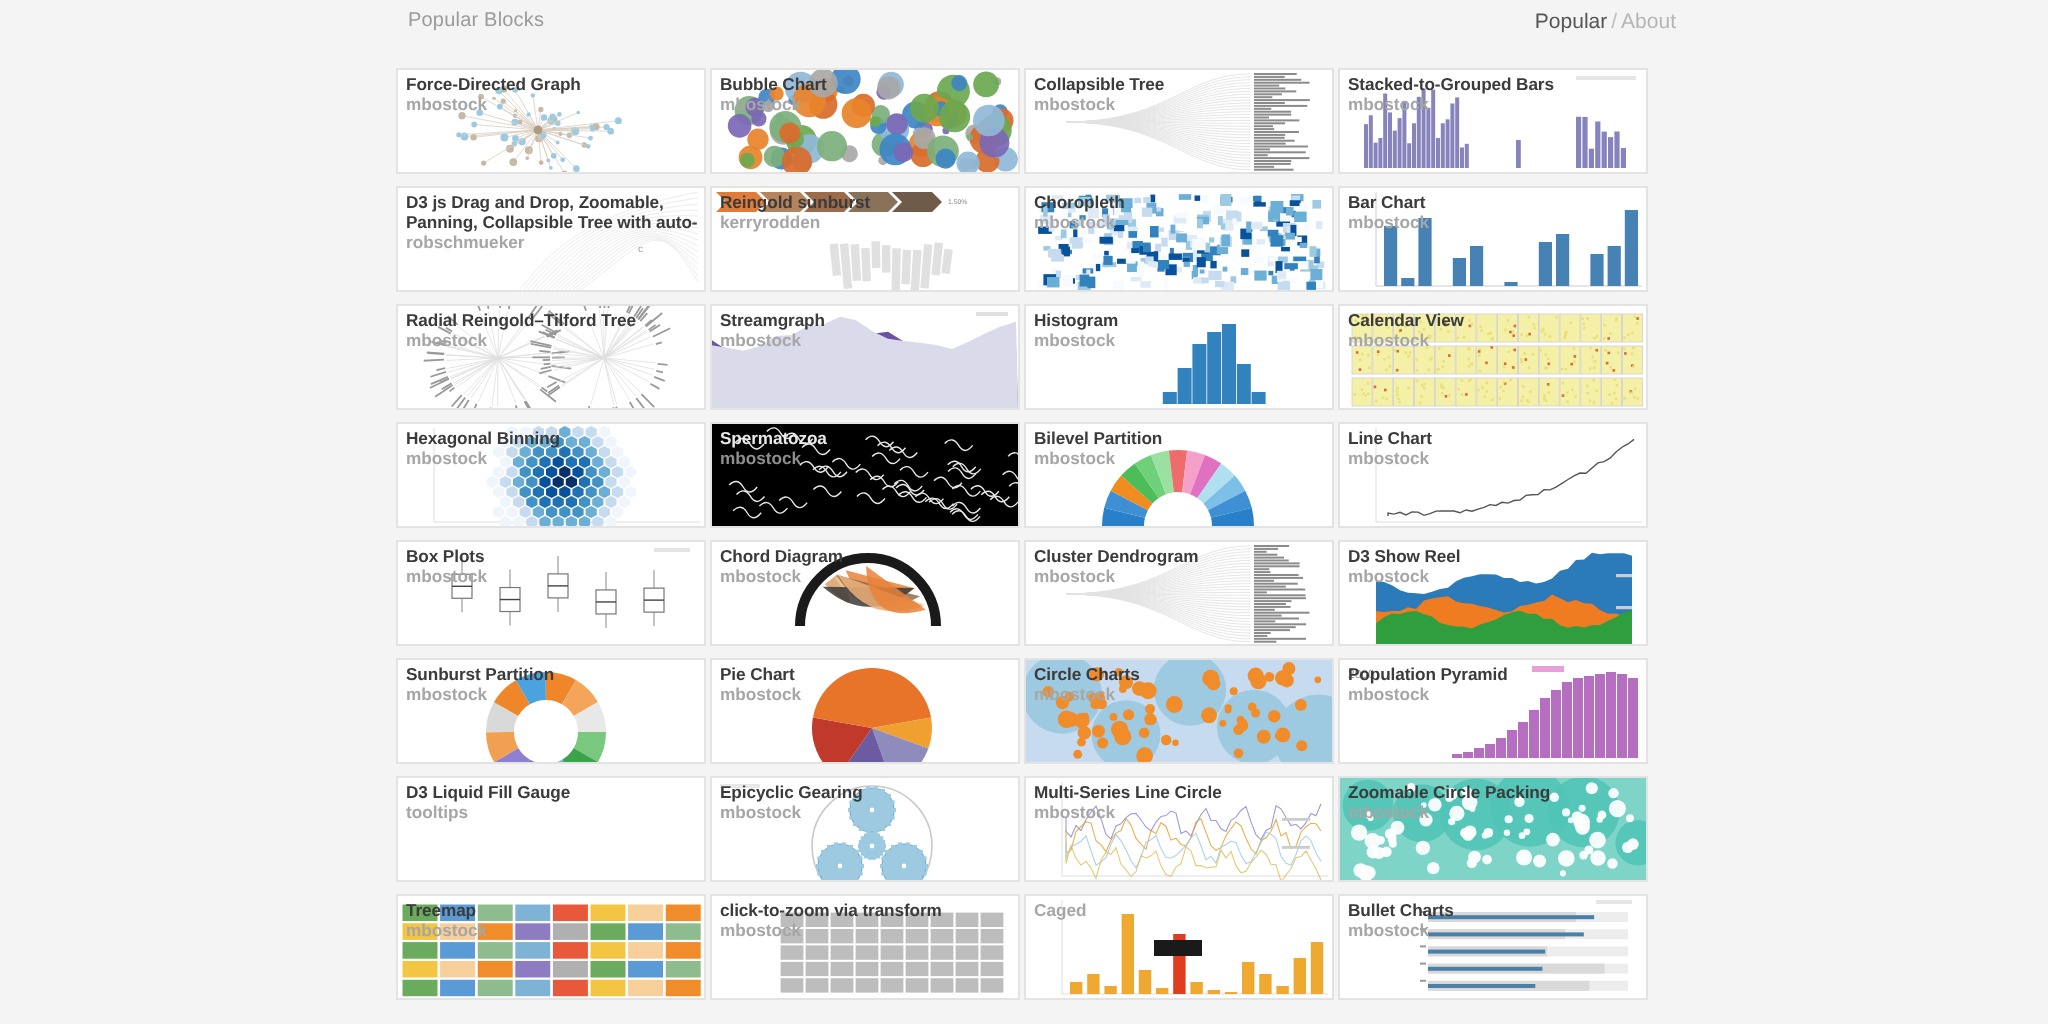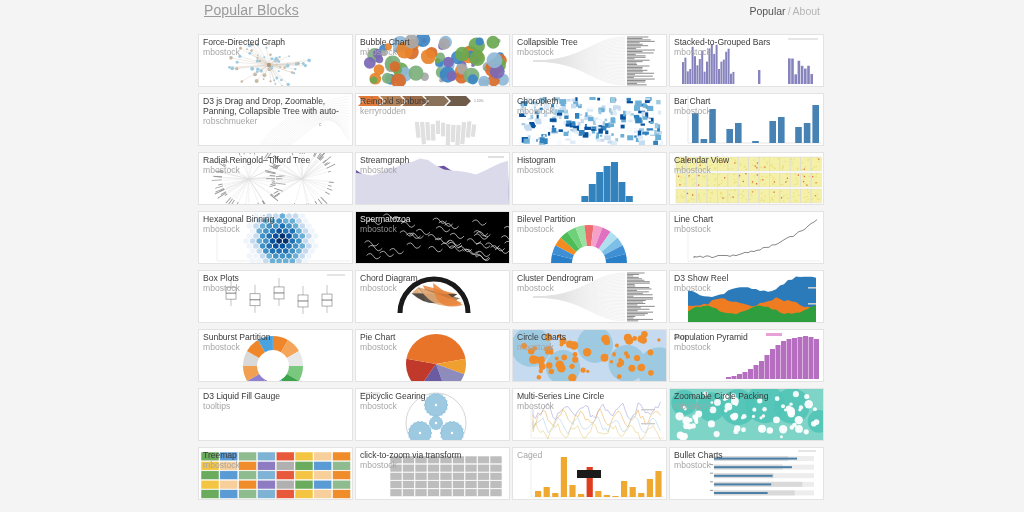--- a/index.html
+++ b/index.html
@@ -10,27 +10,27 @@
     overflow: hidden;
   }
   .page { width: 1024px; height: 512px; position: relative; background: #f4f4f4; }
 
   
   .header {
     position: absolute; left: 0; top: 0; width: 1024px; height: 30px;
   }
   .brand { position: absolute; left: 204px; top: 4px; }
   .brand-title {
-    font-size: 14px; color: #9a9a9a; line-height: 13px; letter-spacing: .1px; text-decoration: underline;
+    font-size: 10px; color: #9a9a9a; line-height: 13px; letter-spacing: .1px;
   }
   .brand-sub {
     font-size: 8px; color: #a8a8a8; line-height: 11px; margin-top: 19px;
   }
   .nav {
-    position: absolute; right: 204px; top: 5px;
+    position: absolute; right: 186px; top: 5px;
     font-size: 10.5px; line-height: 13px; white-space: nowrap; margin-left: 22px;
   }
   .nav a { text-decoration: none; }
   .nav .cur { color: #555; }
   .nav .sep { color: #bdbdbd; margin: 0 2px; }
   .nav .alt { color: #b5b5b5; }
 
   
   .grid {
     position: absolute; left: 198px; top: 34px;
@@ -47,20 +47,21 @@
     overflow: hidden;
   }
   .thumb {
     position: absolute; inset: 0;
     overflow: hidden;
   }
   .thumb svg { display: block; width: 153px; height: 51px; }
   .meta {
     position: absolute; left: 4px; top: 3px; right: 2px;
     pointer-events: none;
+    font-weight: bold;
   }
   .c-title {
     font-size: 8.6px; line-height: 9.8px; color: #3b3b3b;
     letter-spacing: -.05px;
   }
   .c-author {
     font-size: 8.6px; line-height: 9.8px; color: #a6a6a6;
   }
   .card.dark .c-title { color: #e9e9e9; }
   .card.dark .c-author { color: #8e8e8e; }

